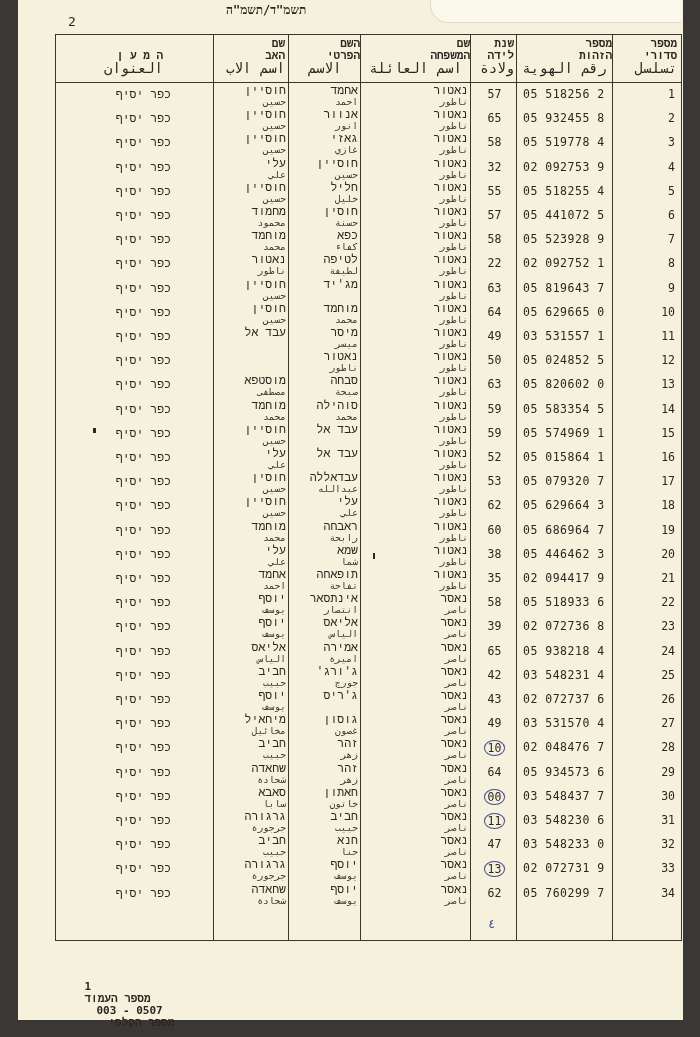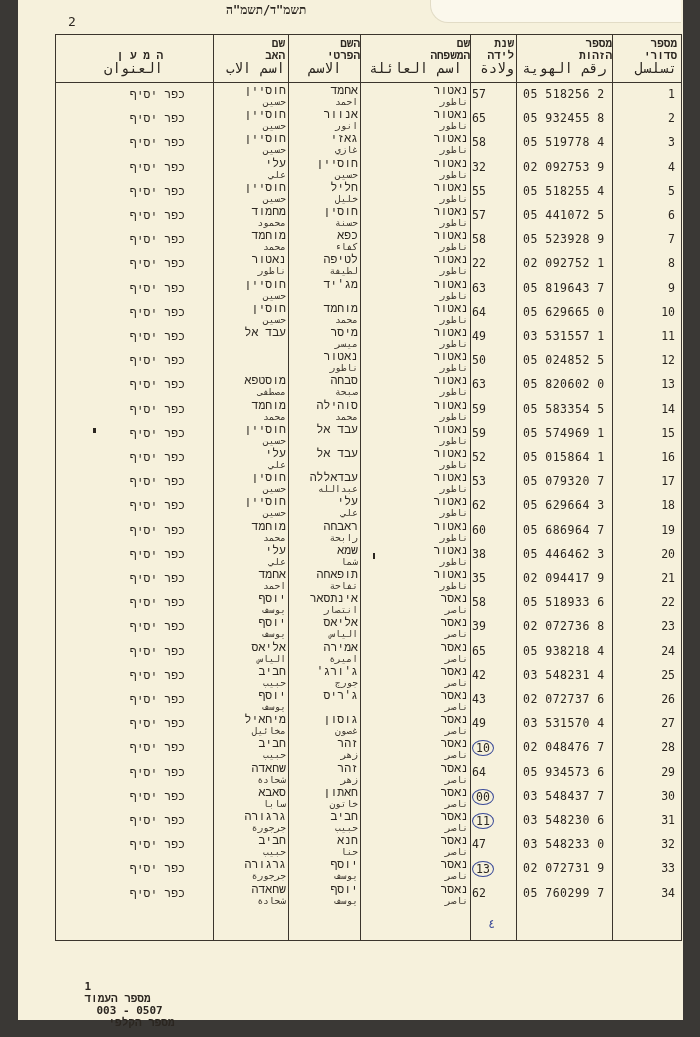--- a/index.html
+++ b/index.html
@@ -11,26 +11,26 @@
   .tbl{position:absolute;left:55px;top:34px;width:627px;height:907px;border:1px solid #3b352d;box-sizing:border-box;}
   .vline{position:absolute;top:0;bottom:0;width:1px;background:#3b352d;}
   .hline{position:absolute;left:0;right:0;height:1px;background:#3b352d;}
   .hdr{position:absolute;top:0;height:47px;direction:rtl;color:#2b2620;font-size:11px;line-height:12px;box-sizing:border-box;padding-top:3px;}
   .hdr .he{font-weight:bold;display:block;text-align:right;}
   .hdr .ar{display:block;font-size:14px;}
   .row{position:absolute;left:0;right:0;height:24px;font-size:11.5px;color:#2b2620;}
   .cell{position:absolute;top:0;box-sizing:border-box;}
   .c-serial{left:557px;width:67px;text-align:right;padding-right:5px;top:3px;}
   .c-id{left:462px;width:94px;text-align:left;padding-left:5px;top:3px;letter-spacing:0.5px;}
-  .c-year{left:416px;width:45px;top:3px;}
+  .c-year{left:416px;width:45px;text-align:center;top:3px;}
   .circ{display:inline-block;border:1px solid #3a4a98;border-radius:50%;padding:0 3px;line-height:14px;}
   .c-family{left:306px;width:108px;text-align:right;padding-right:2px;direction:rtl;}
   .c-first{left:234px;width:70px;text-align:right;padding-right:2px;direction:rtl;}
   .c-father{left:158px;width:74px;text-align:right;padding-right:2px;direction:rtl;}
-  .c-addr{left:14px;width:157px;text-align:right;padding-right:42px;direction:rtl;top:3px;}
+  .c-addr{left:0;width:157px;text-align:right;padding-right:42px;direction:rtl;top:3px;}
   .he-line{display:block;font-size:11.5px;line-height:12px;}
   .ar-line{display:block;font-size:9.5px;line-height:11px;color:#3a342c;}
   .footer{position:absolute;left:58px;top:945px;font-size:11px;color:#2b2620;line-height:12px;white-space:pre;}
   .footer .l1{font-weight:bold;}
   .handnote{position:absolute;left:488px;top:917px;color:#3a4a98;font-size:12px;}
   .mark{position:absolute;background:#2b2620;}
 </style>
 </head>
 <body>
 

